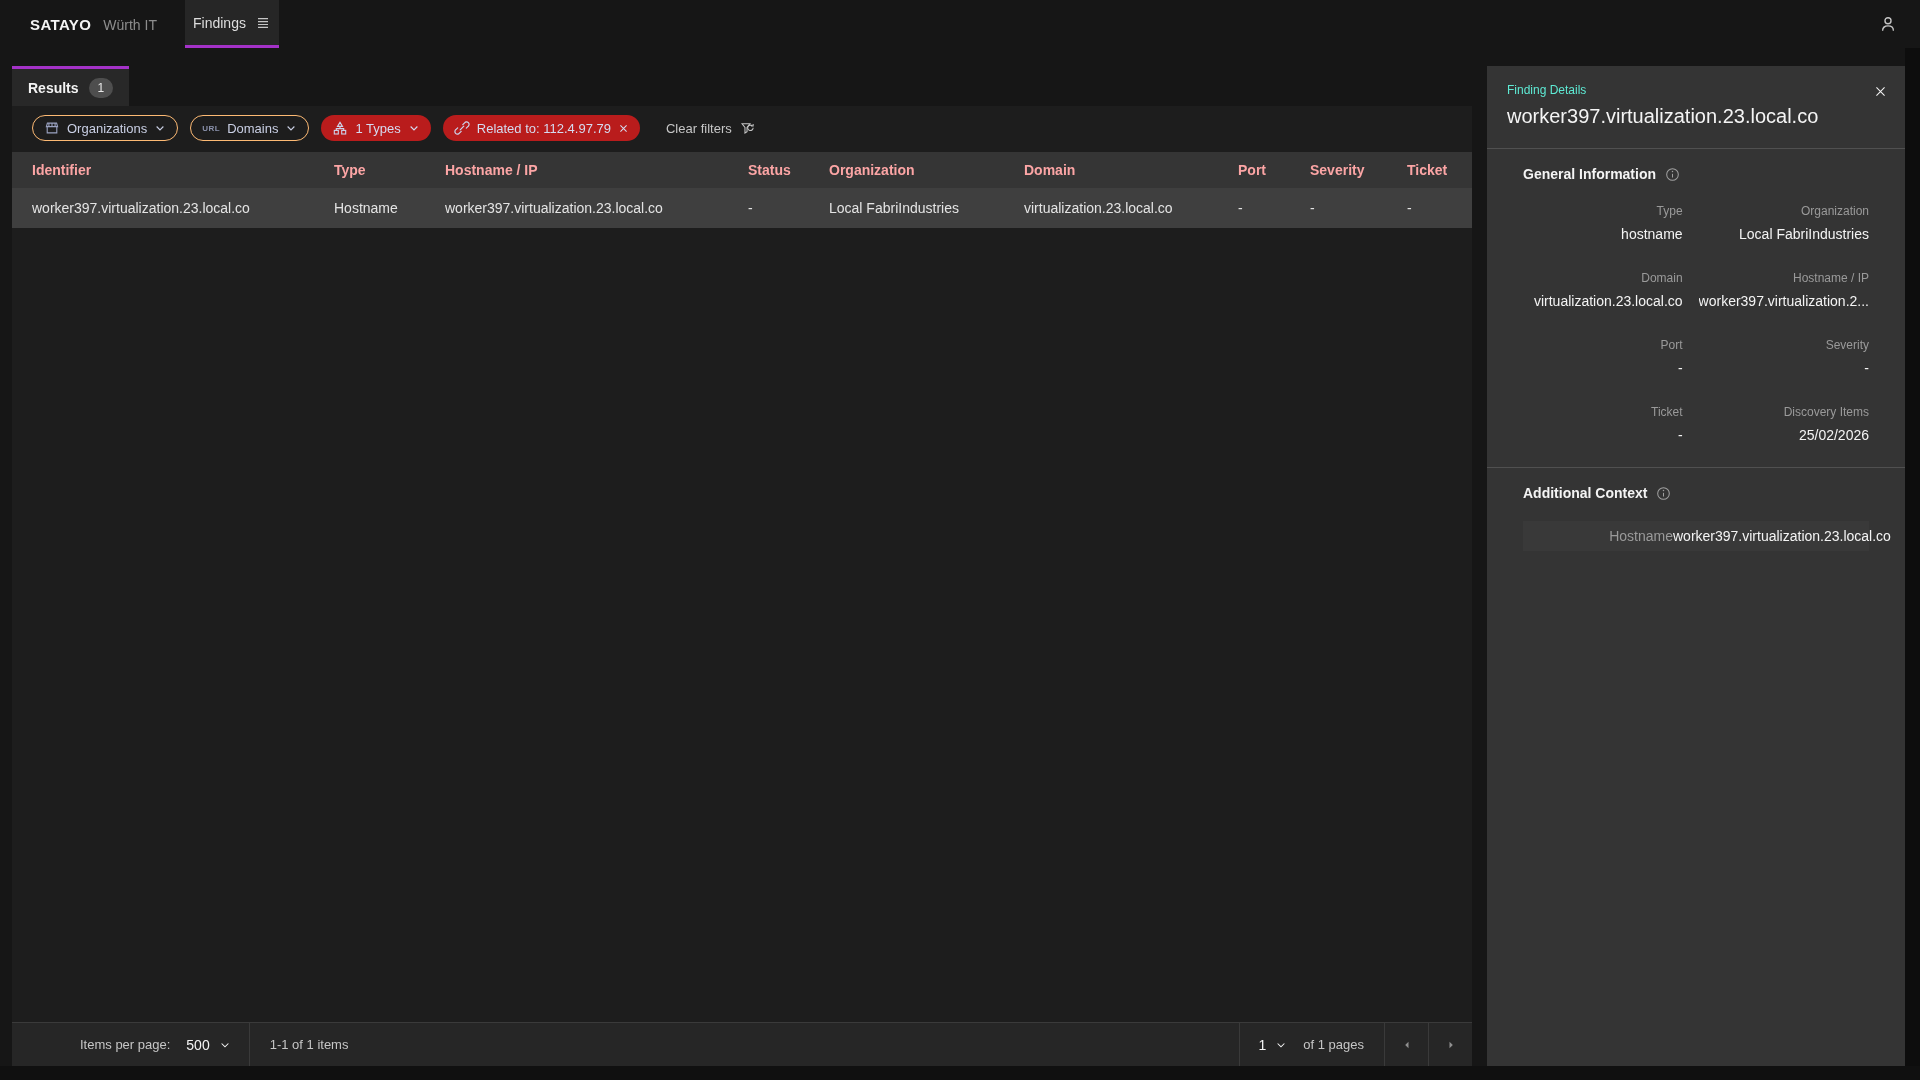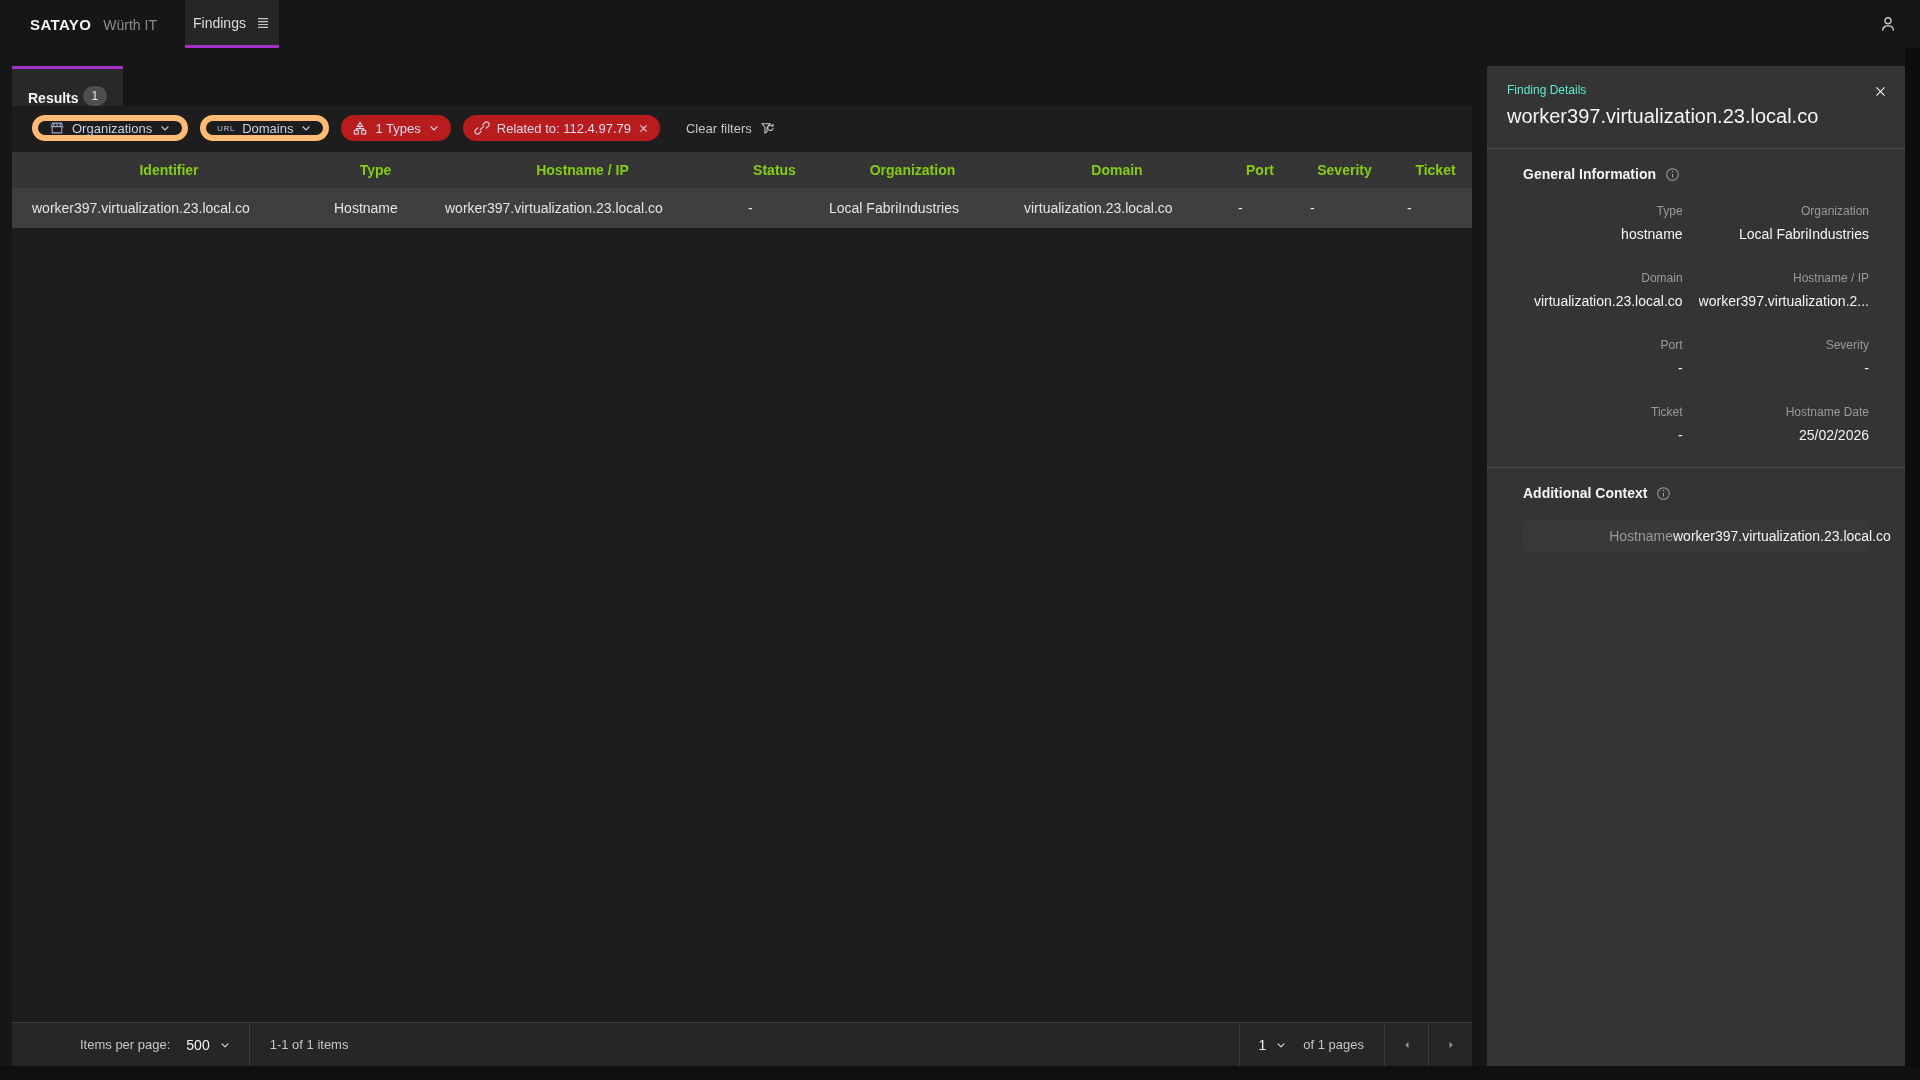--- a/index.html
+++ b/index.html
@@ -23,45 +23,45 @@
   .user-btn { position:absolute; right:16px; top:8px; width:32px; height:32px;
     display:flex; align-items:center; justify-content:center; color:#c6c6c6; cursor:pointer; }
 
   
   .main { display:flex; height:1018px; background:#161616; align-items:flex-start; }
 
   .content { margin-left:12px; width:1460px; height:1018px; display:flex; flex-direction:column; }
   .results-tab {
     margin-top:18px; height:40px; width:max-content; padding:0 16px;
     background:#282828; border-top:3px solid var(--accent,#a432c8);
-    display:flex; align-items:flex-end; gap:4px; cursor:pointer;
+    display:flex; align-items:center; gap:10px; cursor:pointer;
   }
   .results-label { font-size:14px; font-weight:700; color:#f4f4f4; }
   .count-badge { background:#4e4e4e; color:#e8e8e8; font-size:12px; line-height:1;
     padding:4px 9px; border-radius:10px; }
 
   .table-area { flex:1; background:#1d1d1d; display:flex; flex-direction:column; min-height:0; }
 
   
   .filterbar { display:flex; align-items:center; gap:12px; padding:9px 20px 11px; flex-wrap:nowrap; }
   .chip { height:26px; border-radius:13px; display:inline-flex; align-items:center;
     gap:7px; padding:0 11px; font-size:13px; white-space:nowrap; cursor:pointer; }
-  .chip.outline { border:6px solid #fdba74; color:#c9cfe4; }
+  .chip.outline { border:1px solid #fdba74; color:#c9cfe4; }
   .chip.filled { background:#b91c1c; color:#d5dbf0; }
   .chip svg { flex:none; }
   .chip .icn { color:#9ba3c2; }
   .chip.filled .icn { color:#cdd4ec; }
   .url-badge { font-size:8px; font-weight:700; letter-spacing:.5px; color:#8b92ac; }
   .clear-filters { display:flex; align-items:center; gap:8px; margin-left:14px;
     font-size:13px; color:#c6c6c6; cursor:pointer; }
 
   
   table { width:100%; border-collapse:collapse; table-layout:fixed; }
   thead tr { background:#353535; height:36px; }
-  th { text-align:center; font-size:14px; font-weight:700; color:#84cc16;
+  th { text-align:left; font-size:14px; font-weight:700; color:#fca5a5;
        padding:0 8px 0 20px; white-space:nowrap; overflow:hidden; }
   tbody tr { background:#3f3f3f; height:40px; cursor:pointer; }
   td { font-size:14px; color:#e4e4e4; padding:0 8px 0 20px; white-space:nowrap; overflow:hidden; }
 
   .spacer { flex:1; }
 
   
   .pagebar { height:44px; background:#262626; border-top:1px solid #3a3a3a;
     display:flex; align-items:stretch; font-size:13px; color:#c6c6c6;padding-left:48px; }
   .pb-cell { display:flex; align-items:center; }
@@ -328,21 +328,21 @@
           </div>
           <div>
             <div class="f-label">Severity</div>
             <div class="f-value">-</div>
           </div>
           <div>
             <div class="f-label">Ticket</div>
             <div class="f-value">-</div>
           </div>
           <div>
-            <div class="f-label">Hostname Date</div>
+            <div class="f-label">Discovery Items</div>
             <div class="f-value">25/02/2026</div>
           </div>
         </div>
       </div>
 
       <div class="divider"></div>
 
       <div class="section">
         <div class="sec-head">
           <span class="sec-title">Additional Context</span>

